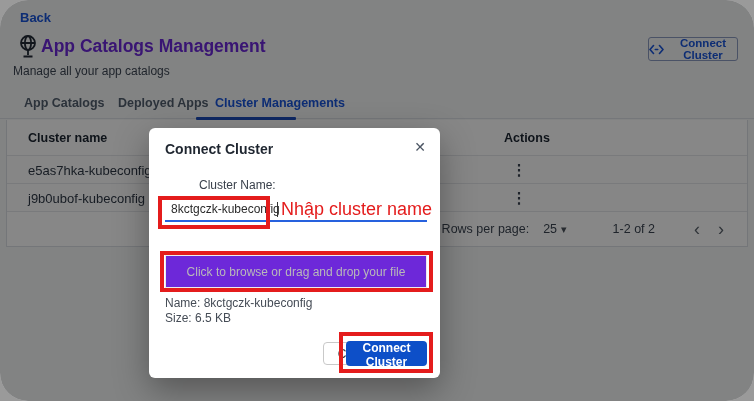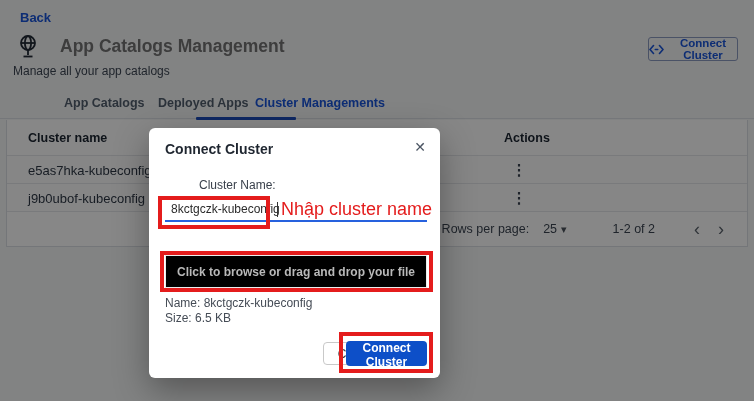--- a/index.html
+++ b/index.html
@@ -1,33 +1,33 @@
 <!DOCTYPE html>
 <html><head>
 <meta charset="utf-8">
 <style>
   * { margin:0; padding:0; box-sizing:border-box; }
   html,body { width:754px; height:401px; overflow:hidden; }
   body { font-family:"Liberation Sans", sans-serif; background:#9a9a9a; }
-  #stage { position:relative; width:754px; height:401px; background:#f6f7f8; overflow:hidden; }
+  #stage { position:relative; width:754px; height:401px; background:#f6f7f8; overflow:hidden;border-radius:28px; }
 
   
   .back-link { position:absolute; left:20px; top:10px; font-size:13px; font-weight:700; color:#1a56db; cursor:pointer; }
   .title-icon { position:absolute; left:16px; top:34px; width:24px; height:26px; color:#222b36; }
-  .page-title { position:absolute; left:60px; top:36px; font-size:17.5px; font-weight:700; color:#737373; }
+  .page-title { position:absolute; left:41px; top:36px; font-size:17.5px; font-weight:700; color:#6d28d9; }
   .page-subtitle { position:absolute; left:13px; top:64px; font-size:12px; color:#3d4754; }
   .connect-outline-btn { position:absolute; left:648px; top:37px; width:90px; height:24px;
       border:1px solid #8d9cc0; border-radius:3px; background:transparent;
       display:flex; align-items:center; justify-content:center; gap:5px;
       color:#1a56db; font-size:11.5px; font-weight:600; cursor:pointer; }
   .connect-outline-btn svg { display:block; }
 
   
   .tabs { position:absolute; left:0; top:96px; width:754px; height:23px; border-bottom:1px solid #dde1e6; }
-  .tab { position:absolute; top:0; font-size:12.5px; font-weight:600; color:#525f6e; cursor:pointer; white-space:nowrap;margin-left:40px; }
+  .tab { position:absolute; top:0; font-size:12.5px; font-weight:600; color:#525f6e; cursor:pointer; white-space:nowrap; }
   .tab.active { color:#1a56db; }
   .tab-underline { position:absolute; left:196px; top:21px; width:100px; height:3px; background:#1c4dbb; border-radius:1px; }
 
   
   .card { position:absolute; left:6px; top:120px; width:742px; height:127px; background:#ffffff;
       border:1px solid #dcdfe4; border-top:none; }
   .t-header { position:absolute; left:0; top:0; width:100%; height:36px; border-bottom:1px solid #e4e7ea; }
   .col-name-h { position:absolute; left:21px; top:11px; font-size:12.5px; font-weight:700; color:#1b2430; }
   .col-actions-h { position:absolute; left:497px; top:11px; font-size:12.5px; font-weight:700; color:#1b2430; }
   .t-row { position:absolute; left:0; width:100%; height:28px; border-bottom:1px solid #e4e7ea; background:#fdfdfe; }
@@ -51,22 +51,22 @@
       border-radius:6px; box-shadow:0 12px 34px rgba(0,0,0,0.35); z-index:20; }
   .modal-title { position:absolute; left:16px; top:13px; font-size:14px; font-weight:700; color:#1f2630; }
   .modal-close { position:absolute; right:14px; top:11px; font-size:14px; color:#4b5563; cursor:pointer; }
   .field-label { position:absolute; left:16px; font-size:12px; color:#39404b; }
   .lbl-name { top:50px;margin-left:34px; }
   .lbl-config { top:101px; }
   .cluster-input { position:absolute; left:16px; top:69px; width:262px; height:25px;
       border:none; border-bottom:2px solid #2661de; background:#fff;
       font-family:"Liberation Sans", sans-serif; font-size:12px; color:#2b2b2b; padding:0 6px; outline:none; }
   .input-caret { position:absolute; left:128px; top:74px; width:1px; height:15px; background:#333; }
-  .dropzone { position:absolute; left:16px; top:127px; width:262px; height:33px; background:#000000;
-      border:1px solid #ececec; display:flex; align-items:center; justify-content:center; cursor:pointer;font-weight:bold; }
+  .dropzone { position:absolute; left:16px; top:127px; width:262px; height:33px; background:#6d28d9;
+      border:1px solid #ececec; display:flex; align-items:center; justify-content:center; cursor:pointer; }
   .dropzone-text { font-size:12px; color:#b9b9b9; }
   .file-meta { position:absolute; left:16px; font-size:12px; color:#454c56; }
   .file-name { top:168px; }
   .file-size { top:183px; }
   .cancel-btn { position:absolute; left:137px; top:214px; width:67px; height:23px; background:#fff;
       border:1px solid #c9c9c9; border-radius:4px; font-family:"Liberation Sans", sans-serif;
       font-size:12px; color:#32373e; cursor:pointer;margin-left:37px; }
   .submit-btn { position:absolute; left:197px; top:213px; width:81px; height:25px; background:#0d4fc8;
       border:none; border-radius:4px; font-family:"Liberation Sans", sans-serif;
       font-size:12px; font-weight:700; color:#ffffff; cursor:pointer; }

